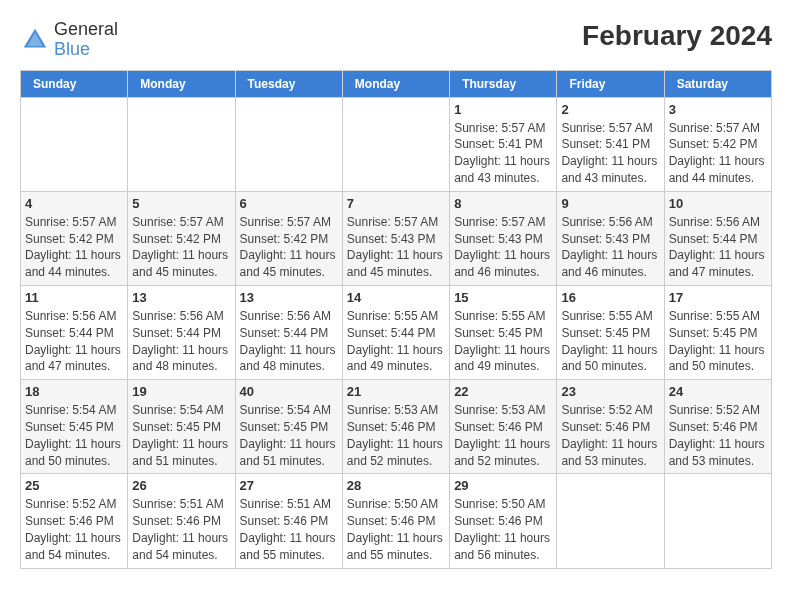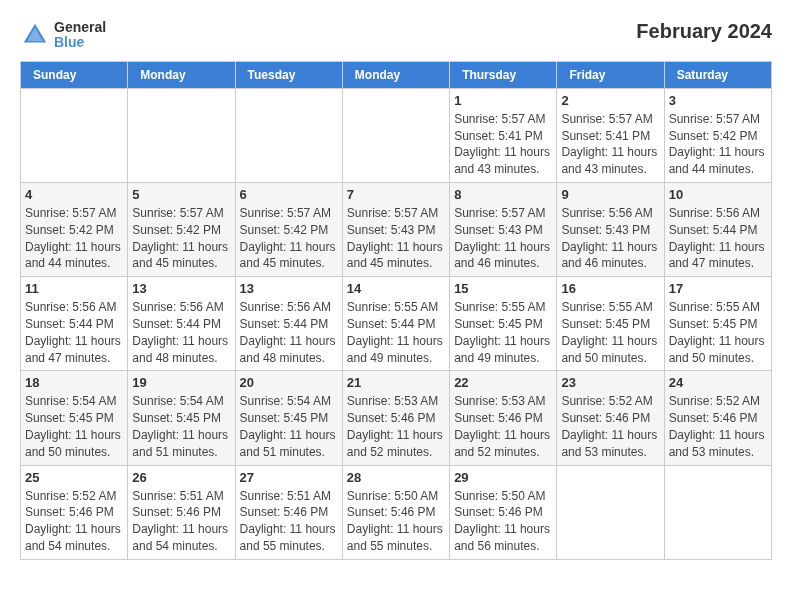--- a/index.html
+++ b/index.html
@@ -15,38 +15,38 @@
       justify-content: space-between;
       align-items: flex-start;
       margin-bottom: 10px;
     }
     .logo {
       display: flex;
       align-items: center;
       gap: 4px;
     }
     .logo-text {
-      font-size: 14px;
-      font-weight: bold;
+      font-size: 18px;
+      font-weight: normal;
       color: #333;
       line-height: 1.1;
     }
     .logo-text span {
       color: #4a90d9;
       text-align: center;
     }
     .logo-icon {
       width: 30px;
       height: 30px;
     }
     .title-block {
       text-align: right;
     }
     .main-title {
-      font-size: 20px;
+      font-size: 28px;
       font-weight: bold;
       color: #333;
       margin-left: 30px;
     }
     .subtitle {
       font-size: 16px;
       color: #555;
     }
     .calendar {
       width: 100%;
@@ -241,21 +241,21 @@
 Sunset: 5:45 PM
 Daylight: 11 hours and 50 minutes.</div>
         </td>
         <td>
           <span class="day-num">19</span>
           <div class="day-info" style="white-space: pre-line;">Sunrise: 5:54 AM
 Sunset: 5:45 PM
 Daylight: 11 hours and 51 minutes.</div>
         </td>
         <td>
-          <span class="day-num">20</span>
+          <span class="day-num">40</span>
           <div class="day-info" style="white-space: pre-line;">Sunrise: 5:54 AM
 Sunset: 5:45 PM
 Daylight: 11 hours and 51 minutes.</div>
         </td>
         <td>
           <span class="day-num">21</span>
           <div class="day-info" style="white-space: pre-line;">Sunrise: 5:53 AM
 Sunset: 5:46 PM
 Daylight: 11 hours and 52 minutes.</div>
         </td>

